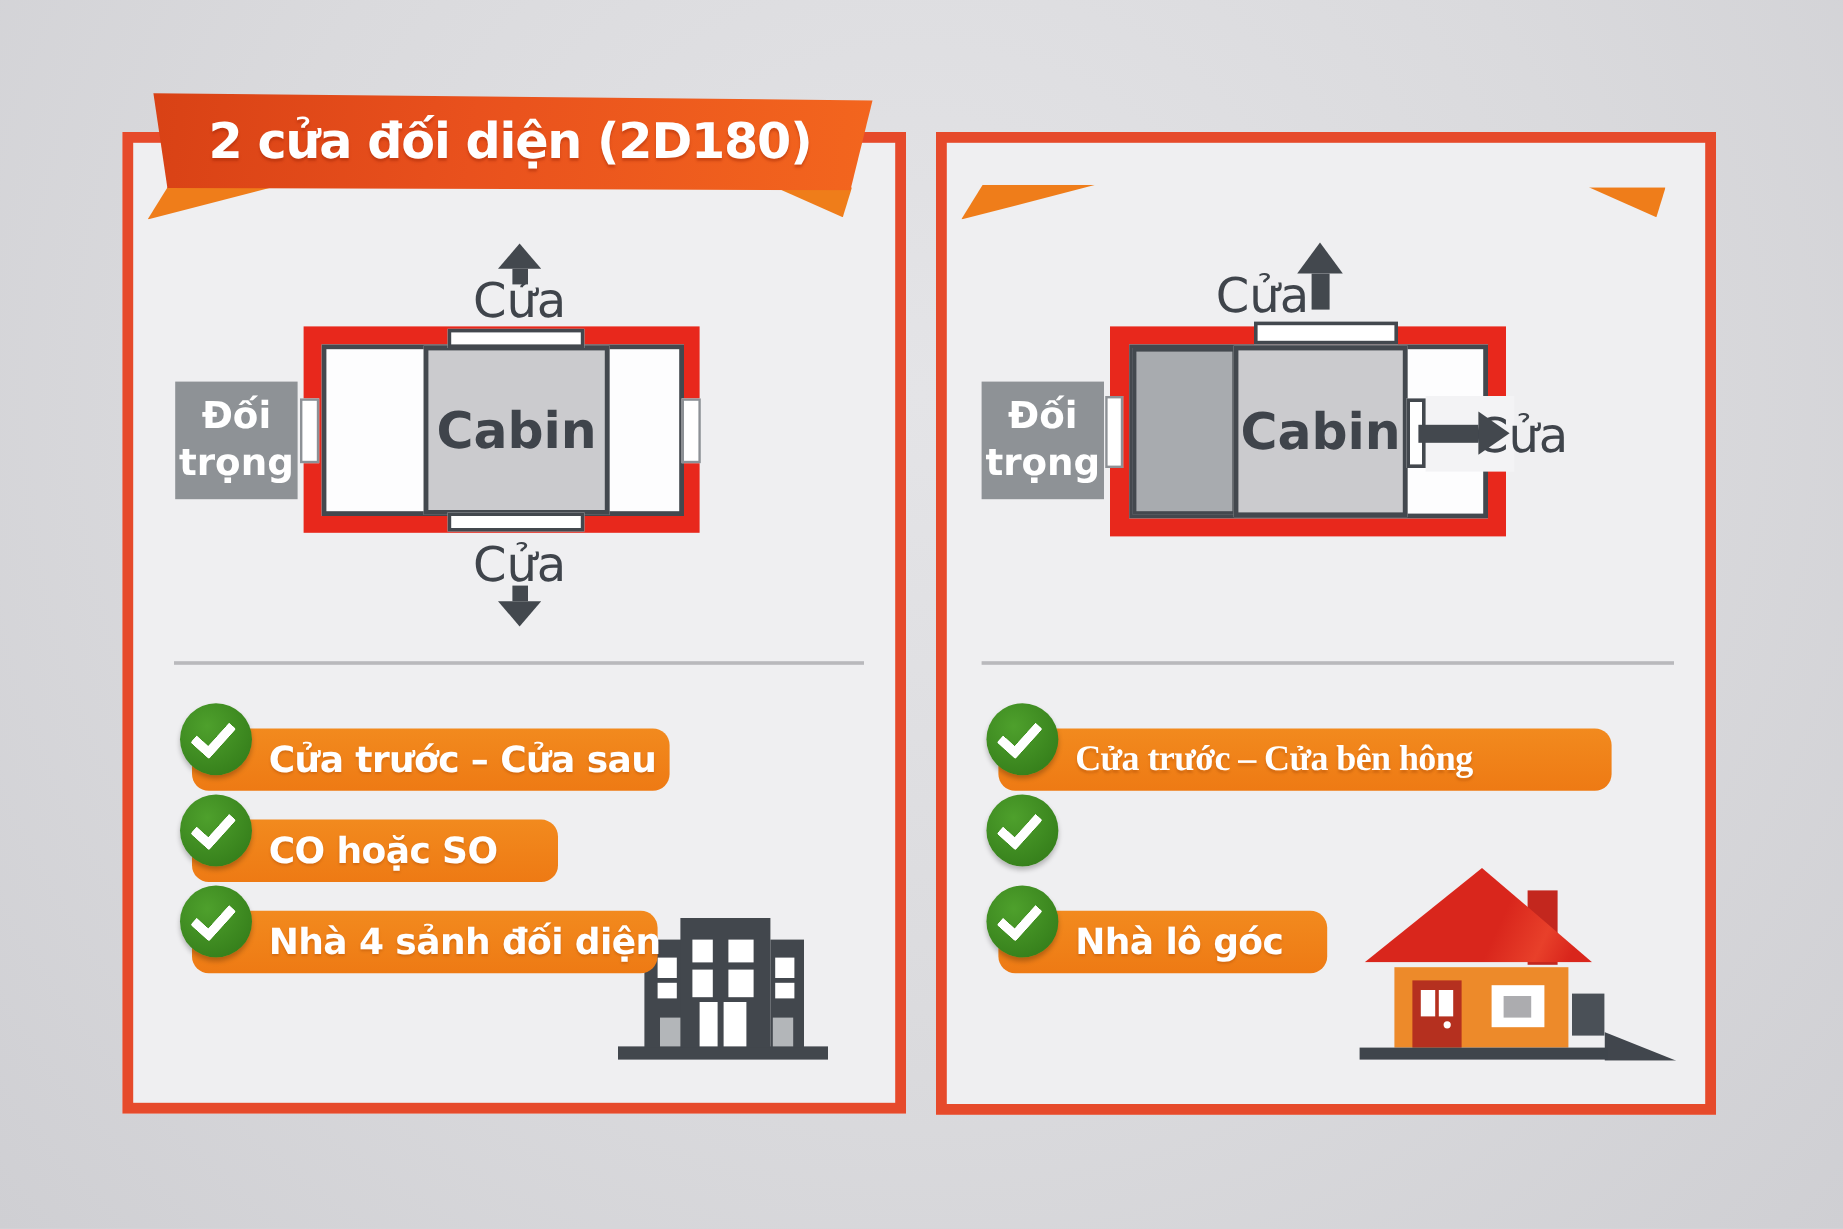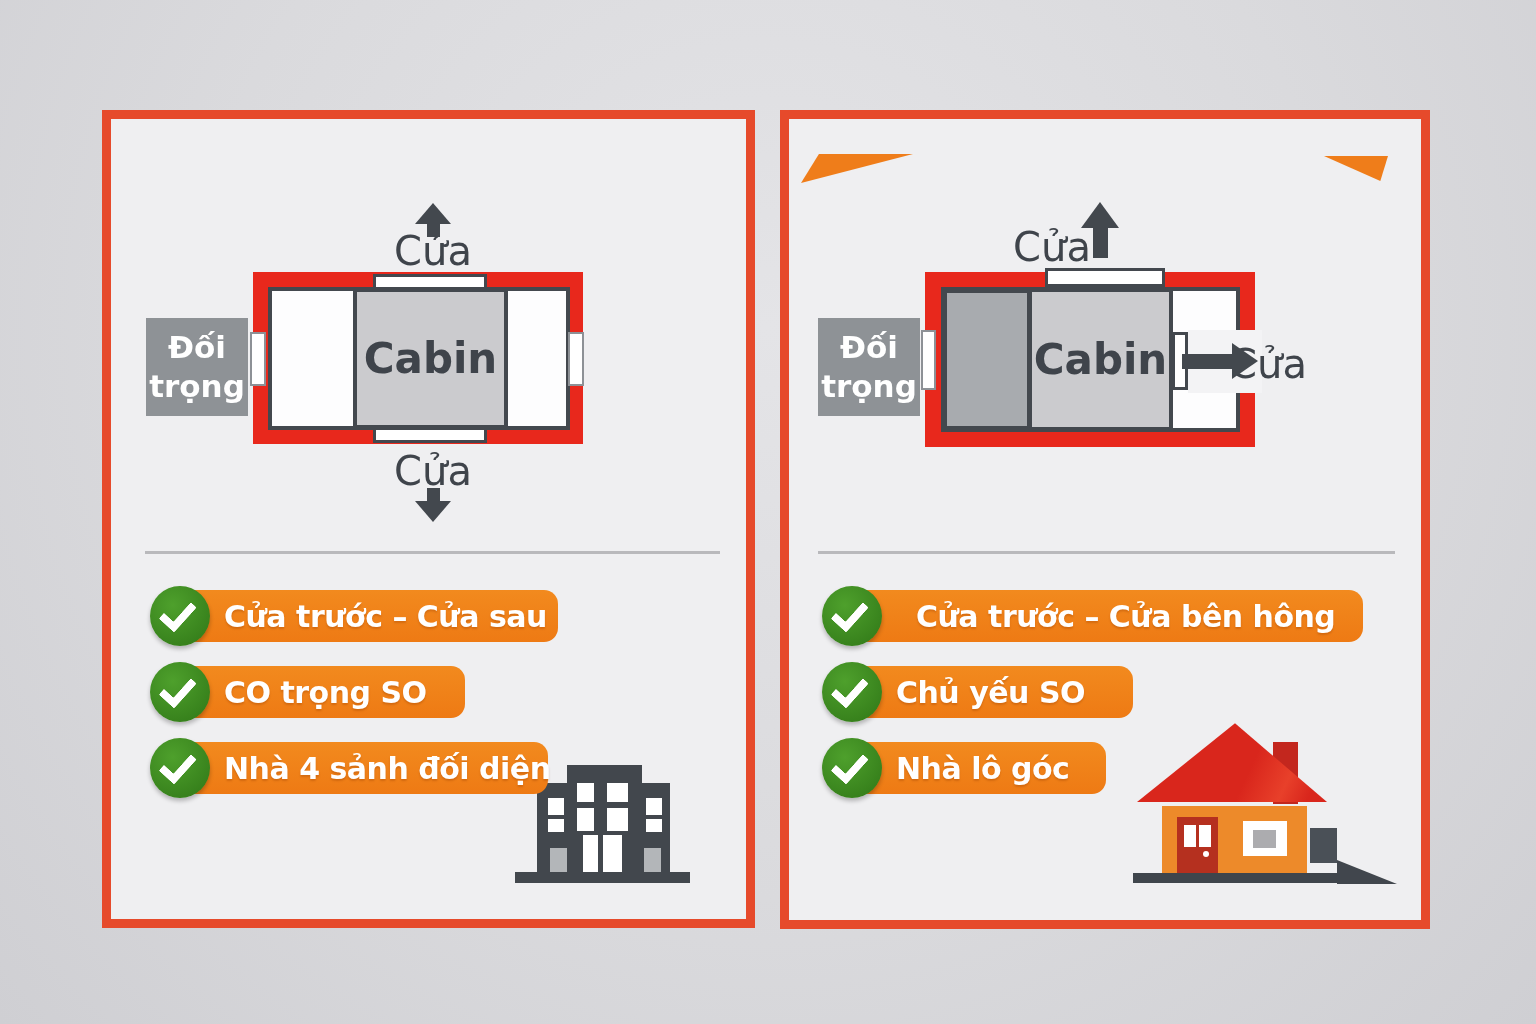--- a/index.html
+++ b/index.html
@@ -68,21 +68,21 @@
   .arr .head-down{width:0;height:0;border-left:18px solid transparent;border-right:18px solid transparent;border-top:21px solid #43484e;}
   .arr .stem-v{width:13px;margin:0 auto;background:#43484e;}
   .arr-right .stem-h{position:absolute;left:0;top:11px;width:50px;height:15px;background:#43484e;}
   .arr-right .head-right{position:absolute;left:50px;top:0;width:0;height:0;border-top:18px solid transparent;border-bottom:18px solid transparent;border-left:26px solid #43484e;}
   
   .divider{position:absolute;height:3px;background:#b9b9bc;z-index:3;}
   
   .pill{
     position:absolute;height:52px;border-radius:14px;background:linear-gradient(180deg,#f28a1e,#ee7a14);
     display:flex;align-items:center;z-index:5;
-    color:#ffffff;font-weight:bold;font-size:30px;letter-spacing:-0.5px;white-space:nowrap;
+    color:#ffffff;font-weight:bold;font-size:30px;letter-spacing:-0.5px;white-space:nowrap;margin-top:17px;
   }
   .pill span{padding-left:64px;text-shadow:0 2px 2px rgba(150,60,0,.3);}
   .gcircle{
     position:absolute;width:60px;height:60px;border-radius:50%;z-index:6;
     background:radial-gradient(circle at 38% 32%,#4ea02c,#37811c 75%);
     box-shadow:0 3px 4px rgba(0,0,0,.25);
     display:flex;align-items:center;justify-content:center;
   }
   .gcircle .tick{
     width:26px;height:13px;border-left:8px solid #fff;border-bottom:8px solid #fff;
@@ -98,20 +98,27 @@
   #house{position:absolute;left:1130px;top:720px;width:270px;height:166px;z-index:4;}
   #house div{position:absolute;}
 </style>
 </head>
 <body>
 
 <div id="stage">
 
   <div class="panel" id="panel-left"></div>
 
+  <div class="ribbon" id="ribbon-left">
+    <div class="fold-l"></div>
+    <div class="fold-r"></div>
+    <div class="band">
+      <span>2 cửa đối diện (2D180)</span>
+    </div>
+  </div>
 
   <div class="cwbox" style="left:146px;top:318px;">
     <span>Đối trọng</span>
   </div>
 
   <div class="shaft" style="left:253px;top:272px;width:330px;height:172px;"></div>
   <div class="inner" style="left:268px;top:287px;width:302px;height:143px;"></div>
   <div class="cabin" style="left:353px;top:288px;width:155px;height:141px;">
     <span>Cabin</span>
   </div>
@@ -135,21 +142,21 @@
   <div class="divider" style="left:145px;top:551px;width:575px;"></div>
 
   <div class="pill" style="left:160px;top:590px;width:398px;">
     <span>Cửa trước – Cửa sau</span>
   </div>
   <div class="gcircle" style="left:150px;top:586px;">
       <div class="tick"></div>
     </div>
 
   <div class="pill" style="left:160px;top:666px;width:305px;">
-    <span>CO trọng SO</span>
+    <span>CO hoặc SO</span>
   </div>
   <div class="gcircle" style="left:150px;top:662px;">
       <div class="tick"></div>
     </div>
 
   <div class="pill" style="left:160px;top:742px;width:388px;">
     <span>Nhà 4 sảnh đối diện</span>
   </div>
   <div class="gcircle" style="left:150px;top:738px;">
       <div class="tick"></div>
@@ -203,30 +210,27 @@
   <div class="dlabel" style="left:1007px;top:224px;">Cửa</div>
 
   <div class="arr arr-right" style="left:1182px;top:343px;width:80px;height:37px;">
     <div class="stem-h"></div>
     <div class="head-right"></div>
   </div>
   <div class="dlabel" style="left:1223px;top:341px;">Cửa</div>
 
   <div class="divider" style="left:818px;top:551px;width:577px;"></div>
 
-  <div class="pill" style="left:852px;top:590px;width:511px;">
+  <div class="pill" style="left:832px;top:590px;width:511px;font-family:Liberation Serif, serif;">
     <span>Cửa trước – Cửa bên hông</span>
   </div>
   <div class="gcircle" style="left:822px;top:586px;">
       <div class="tick"></div>
     </div>
 
-  <div class="pill" style="left:832px;top:666px;width:301px;">
-    <span>Chủ yếu SO</span>
-  </div>
   <div class="gcircle" style="left:822px;top:662px;">
       <div class="tick"></div>
     </div>
 
   <div class="pill" style="left:832px;top:742px;width:274px;align-items:center;">
     <span>Nhà lô góc</span>
   </div>
   <div class="gcircle" style="left:822px;top:738px;">
       <div class="tick"></div>
     </div>

